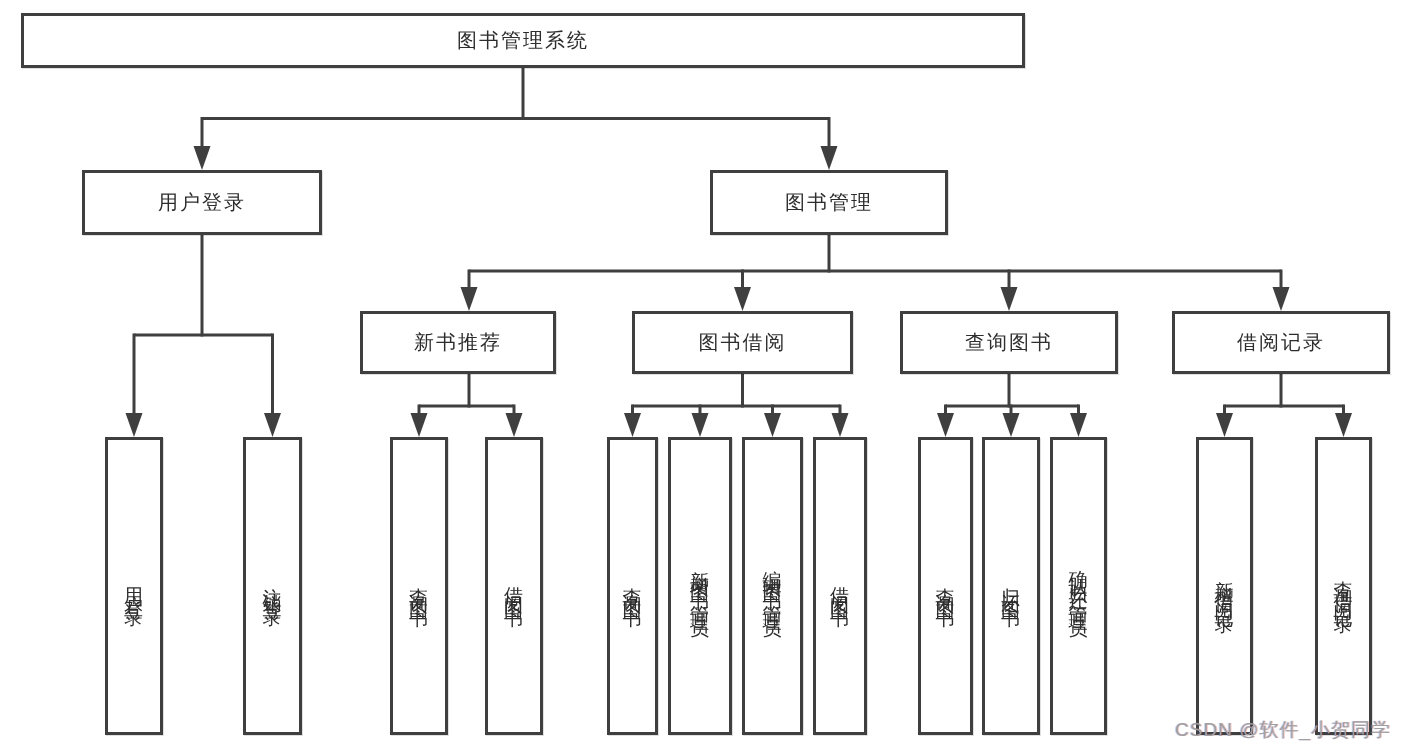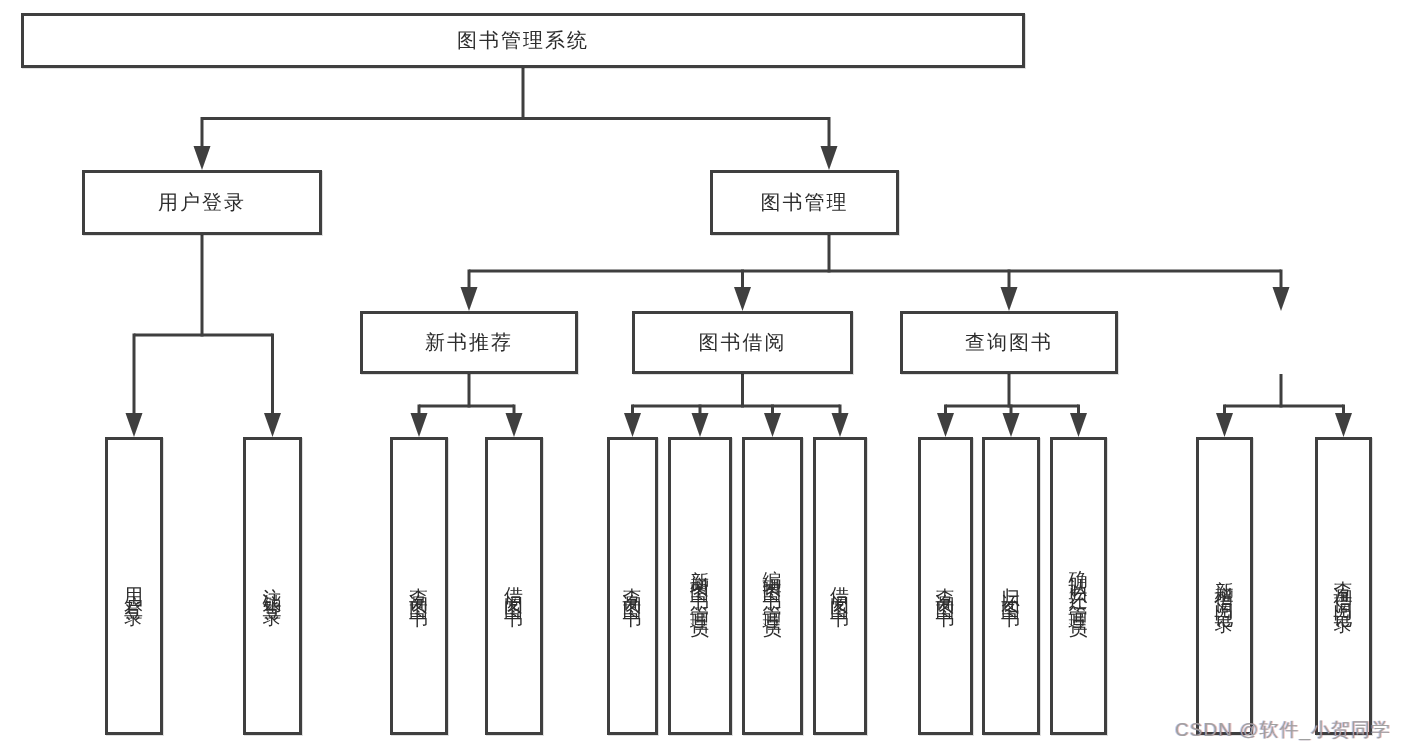--- a/index.html
+++ b/index.html
@@ -126,32 +126,35 @@
     </g>
   </svg>
 
   <div class="hbox" style="left:21px;top:13px;width:1004px;height:55px;">
     <span>图书管理系统</span>
   </div>
 
   <div class="hbox" style="left:82px;top:170px;width:240px;height:65px;">
     <span>用户登录</span>
   </div>
-  <div class="hbox" style="left:710px;top:170px;width:189px;height:65px;">
+  <div class="hbox" style="left:710px;top:170px;width:238px;height:65px;">
     <span>图书管理</span>
   </div>
 
-  <div class="hbox" style="left:360px;top:311px;width:218px;height:63px;align-items:center;">
+  <div class="hbox" style="left:360px;top:311px;width:196px;height:63px;align-items:center;">
     <span>新书推荐</span>
   </div>
   <div class="hbox" style="left:632px;top:311px;width:221px;height:63px;font-family:Liberation Mono, monospace;">
     <span>图书借阅</span>
   </div>
   <div class="hbox" style="left:900px;top:311px;width:218px;height:63px;">
     <span>查询图书</span>
+  </div>
+  <div class="hbox" style="left:1172px;top:311px;width:218px;height:63px;">
+    <span>借阅记录</span>
   </div>
 
   <div class="leaf" style="left:105px;width:58px;">
     <span class="vtext">用户登录</span>
   </div>
   <div class="leaf" style="left:243px;width:59px;">
     <span class="vtext">注销登录</span>
   </div>
   <div class="leaf" style="left:390px;width:58px;">
     <span class="vtext">查询图书</span>

